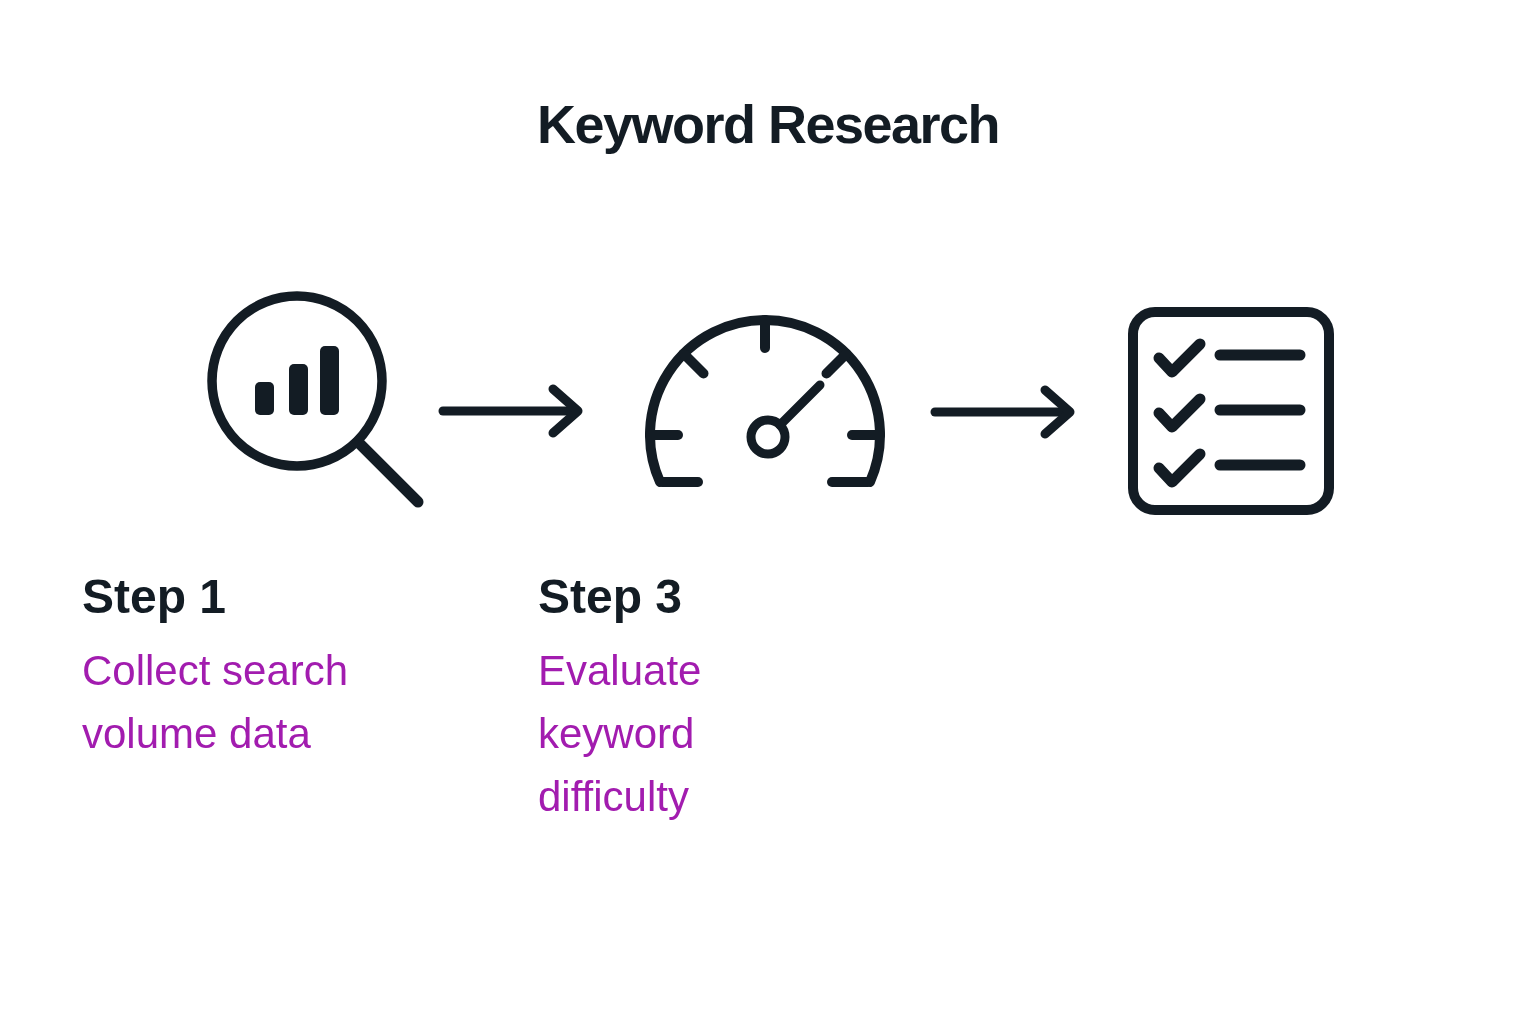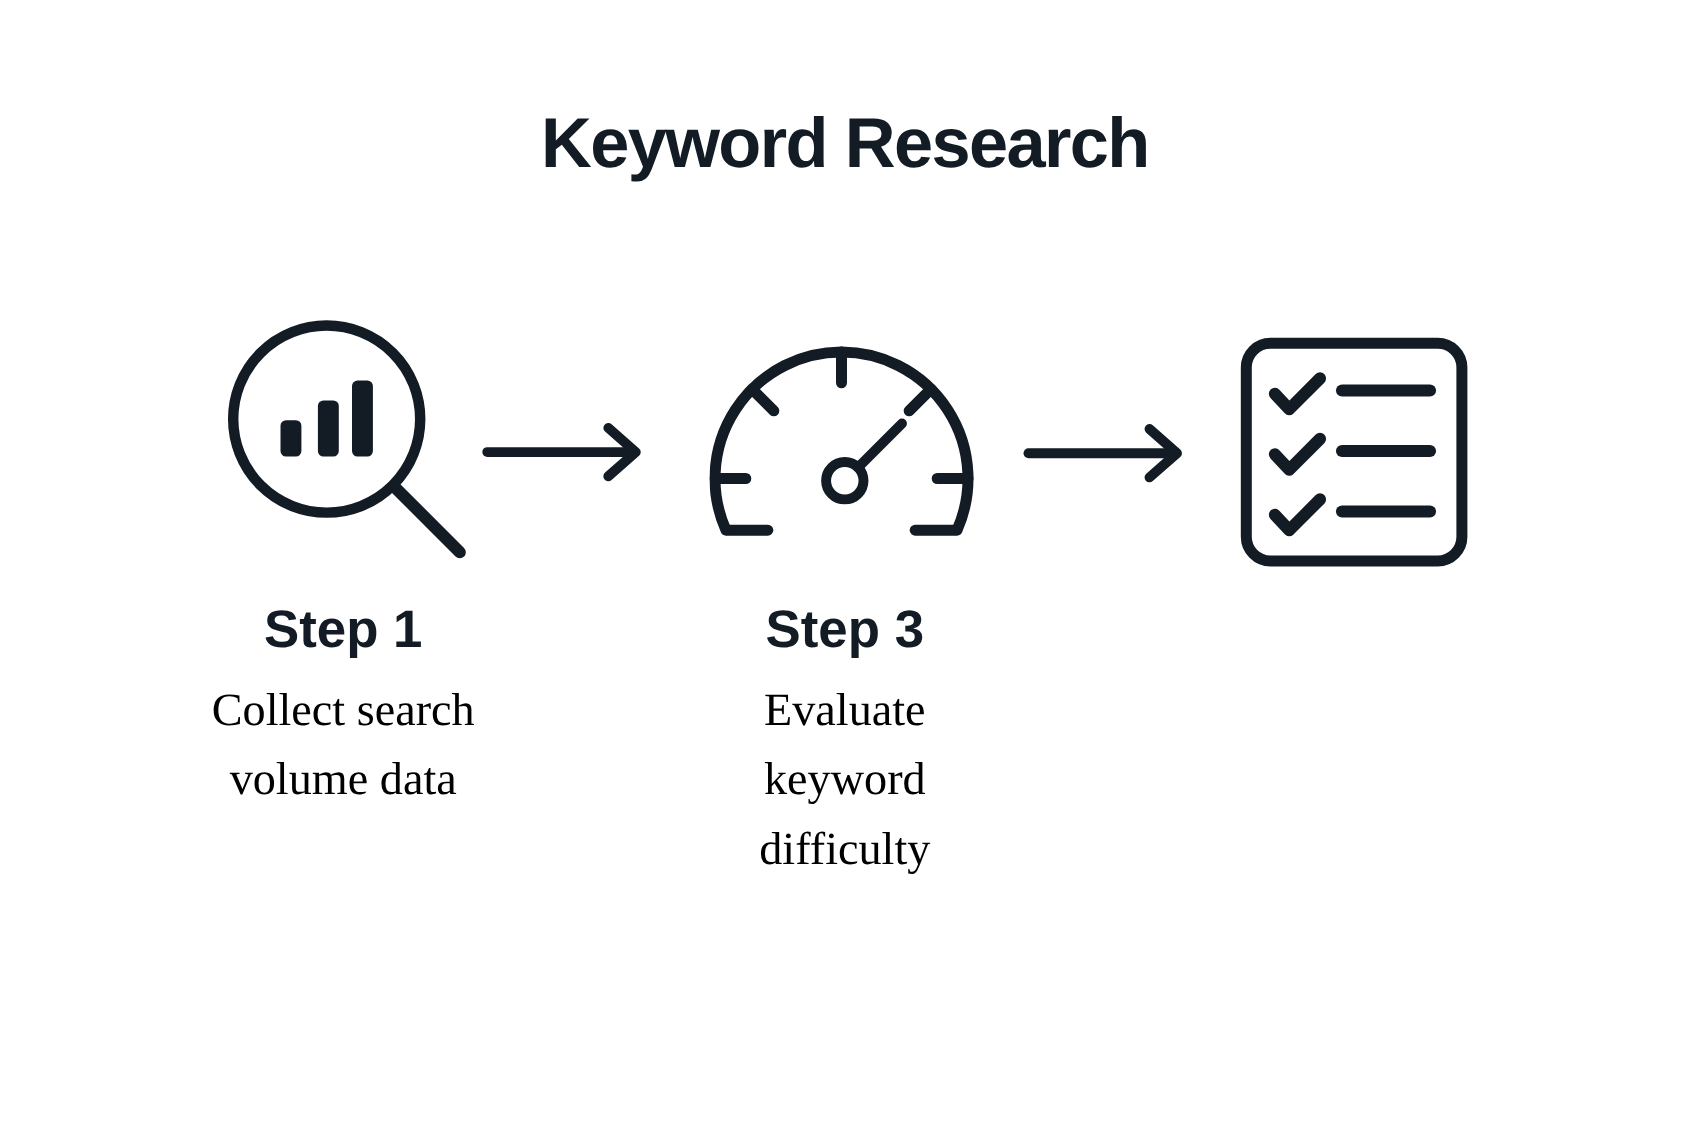--- a/index.html
+++ b/index.html
@@ -15,21 +15,21 @@
     overflow: hidden;
     color: #131c24;
   }
   .title {
     position: absolute;
     top: 92px;
     left: 0;
     width: 100%;
     margin: 0;
     text-align: center;
-    font-size: 64px;
+    font-size: 54px;
     line-height: 1.2;
     font-weight: bold;
     letter-spacing: -1.5px;
     color: #131c24;
   }
   .icon-box { position: absolute; }
   .icon-box svg { display: block; width: 100%; height: 100%; }
   .stroke {
     fill: none;
     stroke: #131c24;
@@ -37,42 +37,41 @@
     stroke-linejoin: round;
   }
   .fill { fill: #131c24; stroke: none; }
   .magnifier-box { left: 205px; top: 290px; width: 225px; height: 225px; }
   .gauge-box     { left: 645px; top: 305px; width: 250px; height: 185px; }
   .checklist-box { left: 1126px; top: 303px; width: 212px; height: 216px; }
   .arrow-box-1   { left: 437px; top: 379px; width: 150px; height: 64px; }
   .arrow-box-2   { left: 929px; top: 380px; width: 150px; height: 64px; }
   .step-col {
     position: absolute;
-    top: 544px;
+    top: 568px;
     width: 460px;
-    text-align: center;
+    text-align: left;
   }
   .step-col-1 { left: 82px; }
   .step-col-2 { left: 538px; }
   .step-col-3 { left: 1007px; }
   .step-label {
     margin: 0;
     font-size: 48px;
     font-weight: bold;
     line-height: 1.2;
     color: #131c24;
   }
   .step-desc {
     margin: 13px 0 0 0;
     font-size: 42px;
     font-weight: normal;
     line-height: 63px;
     white-space: pre-line;
-    color: #000000;
-    font-family: Liberation Serif, serif;
+    color: #a21caf;
   }
 </style>
 </head>
 <body>
 
 <div class="canvas">
 
   <h1 class="title">Keyword Research</h1>
 
   <div class="icon-box magnifier-box">

